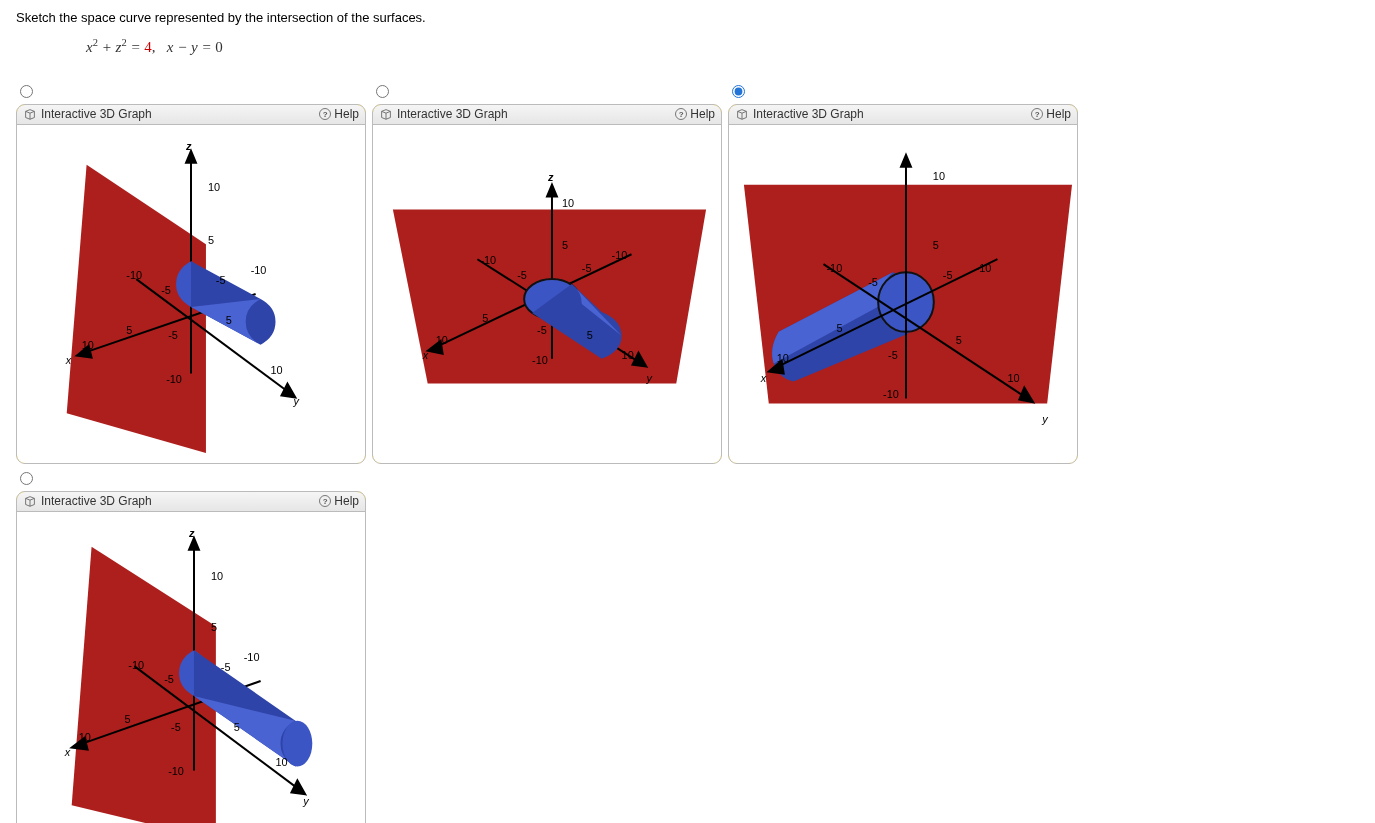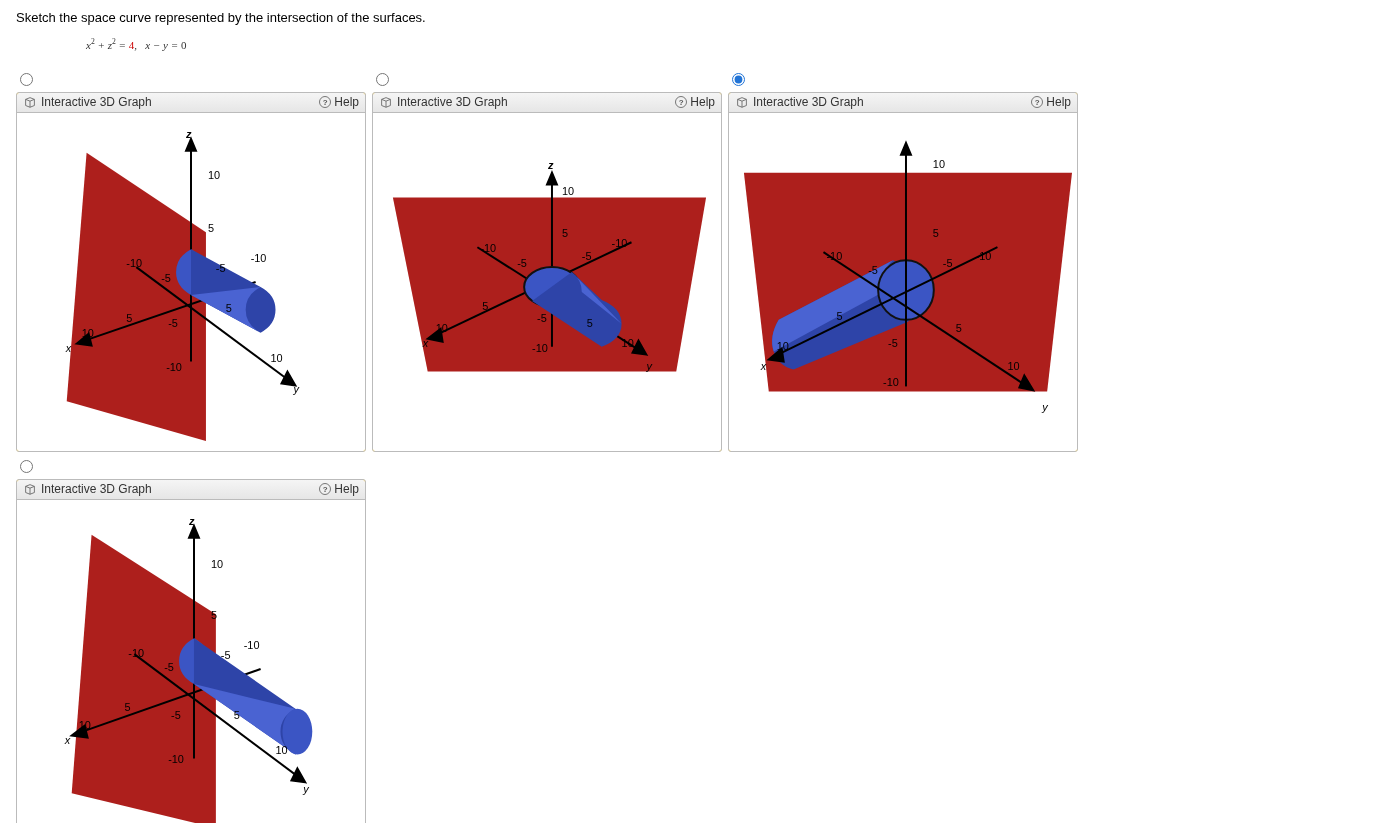--- a/index.html
+++ b/index.html
@@ -11,23 +11,23 @@
     padding: 10px 16px;
   }
   .question-text {
     font-size: 13px;
     color: #000000;
     margin-bottom: 12px;
   }
   .equation {
     font-family: "Times New Roman", serif;
     font-style: italic;
-    font-size: 11px;
+    font-size: 15px;
     margin-left: 70px;
-    margin-bottom: 20px;
+    margin-bottom: 27px;
   }
   .equation .num { font-style: normal; }
   .equation .red { color: #c00; font-style: normal; }
   .options-row {
     display: flex;
     flex-wrap: wrap;
     gap: 6px;
   }
   .option-block {
     display: flex;
@@ -36,21 +36,21 @@
   }
   .radio-line {
     margin: 2px 0 3px 4px;
   }
   .radio-line input[type="radio"] {
     accent-color: #2274d6;
     width: 13px; height: 13px;
   }
   .panel {
     border: 1px solid #bbb;
-    border-radius: 3px;
+    border-radius: 9px;
     background: #eab308;
     width: 350px;
     height: 360px;
     display: flex;
     flex-direction: column;
     overflow: hidden;
   }
   .panel-header {
     background: linear-gradient(#f5f5f5, #e6e6e6);
     border-bottom: 1px solid #bbb;

